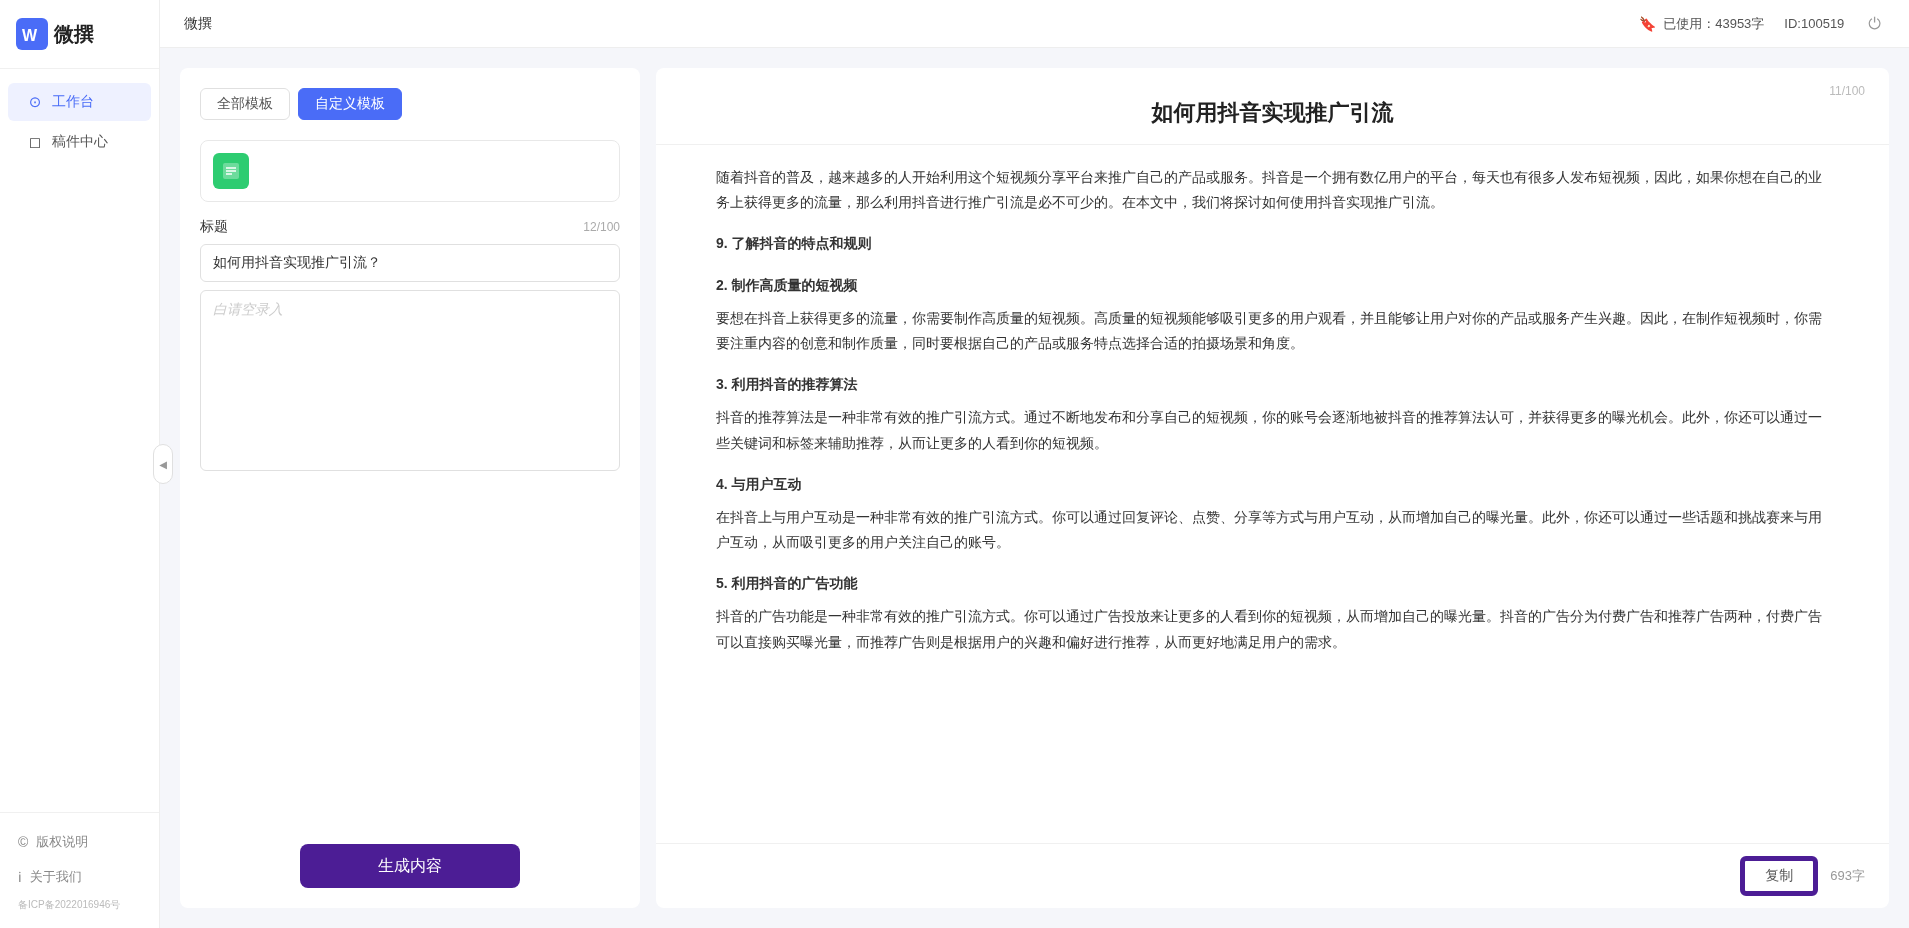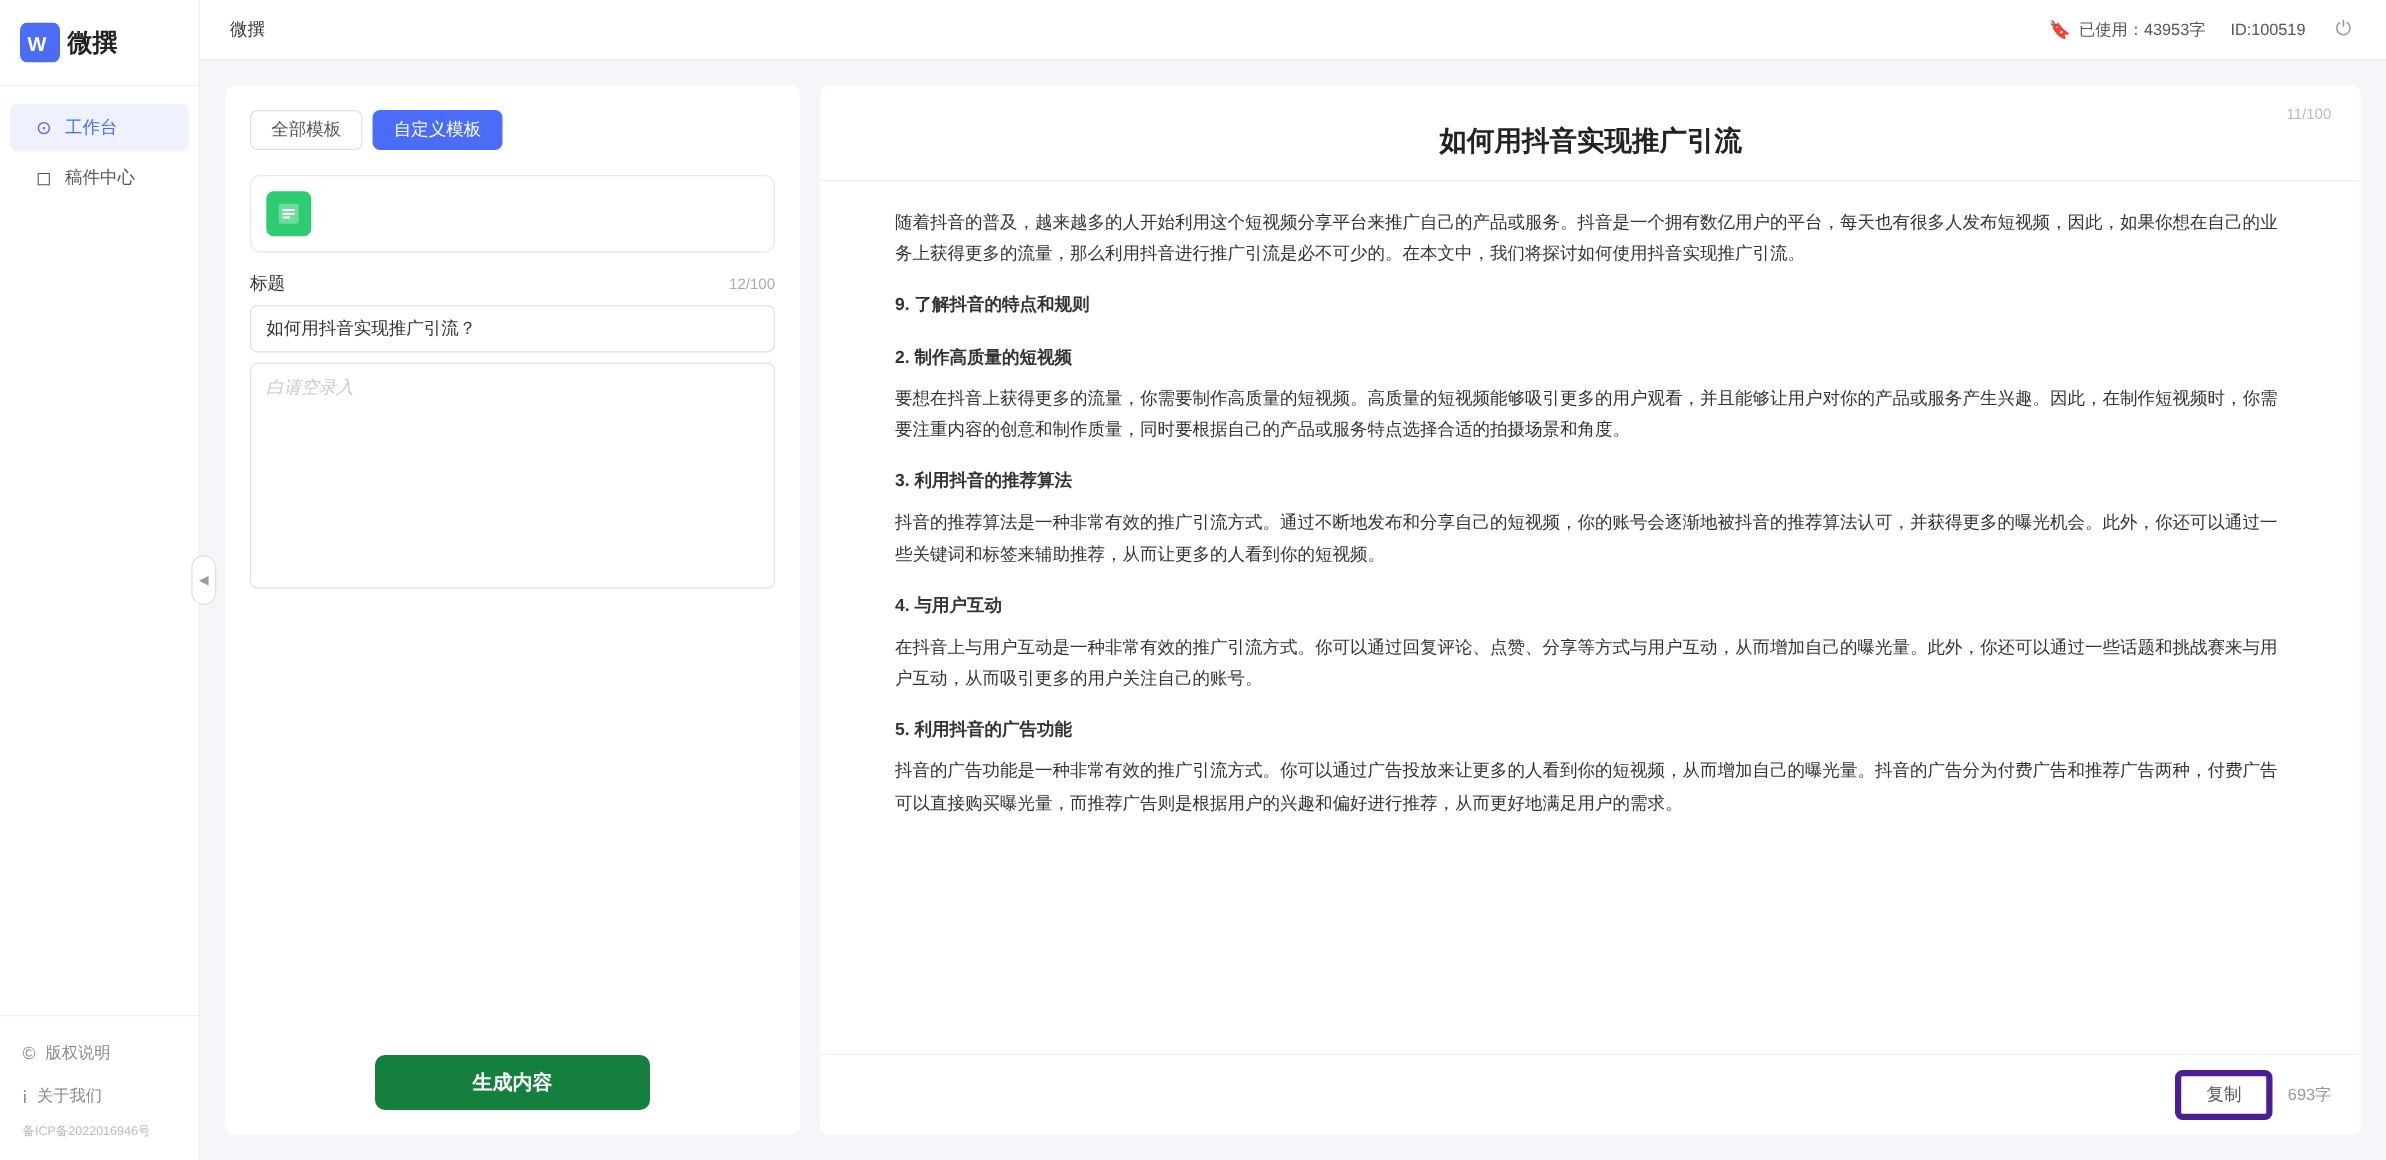--- a/index.html
+++ b/index.html
@@ -260,29 +260,28 @@
       margin-top: 8px;
       font-style: italic;
     }
     .field-textarea::placeholder { color: #ccc; }
 
     .form-section { flex: 1; }
 
     .generate-btn {
       width: 220px;
       height: 44px;
-      background: #15803d;
+      background: #4c1d95;
       color: #fff;
       border: none;
       border-radius: 8px;
       font-size: 16px;
       cursor: pointer;
       margin: 20px auto 0;
       display: block;
-      font-weight: bold;
     }
 
     
     .right-panel {
       flex: 1;
       background: #fff;
       border-radius: 8px;
       display: flex;
       flex-direction: column;
       overflow: hidden;

